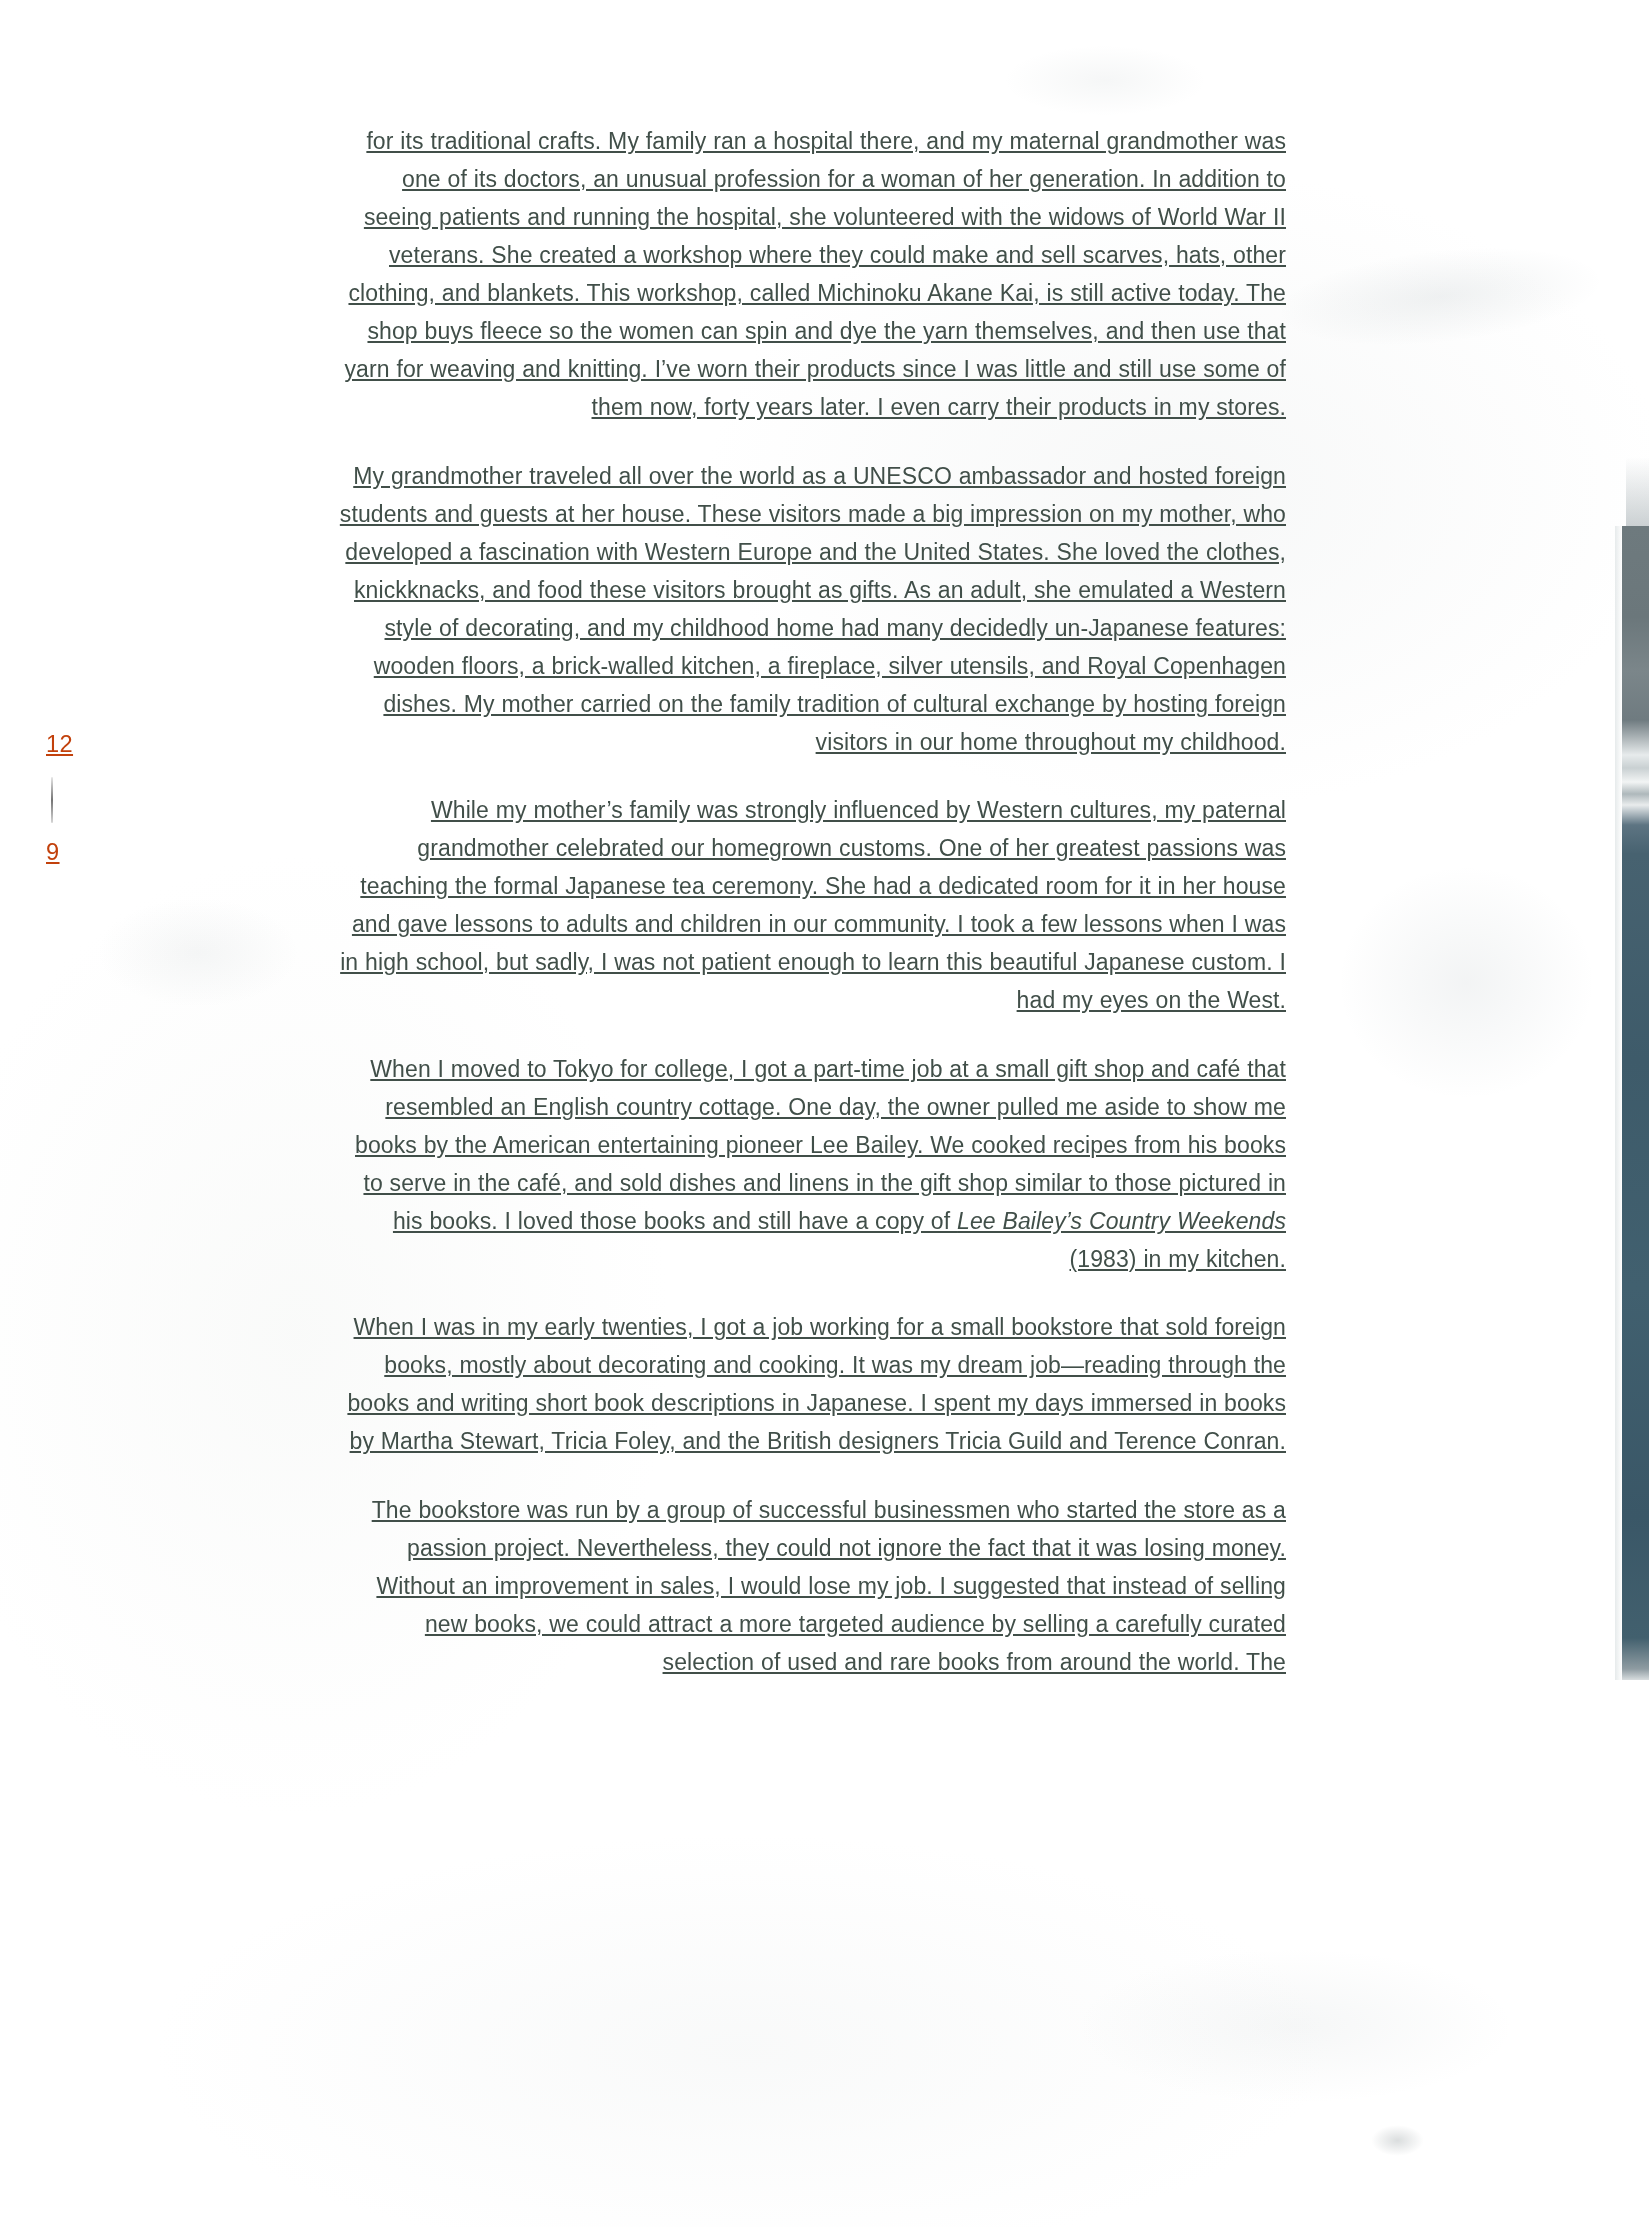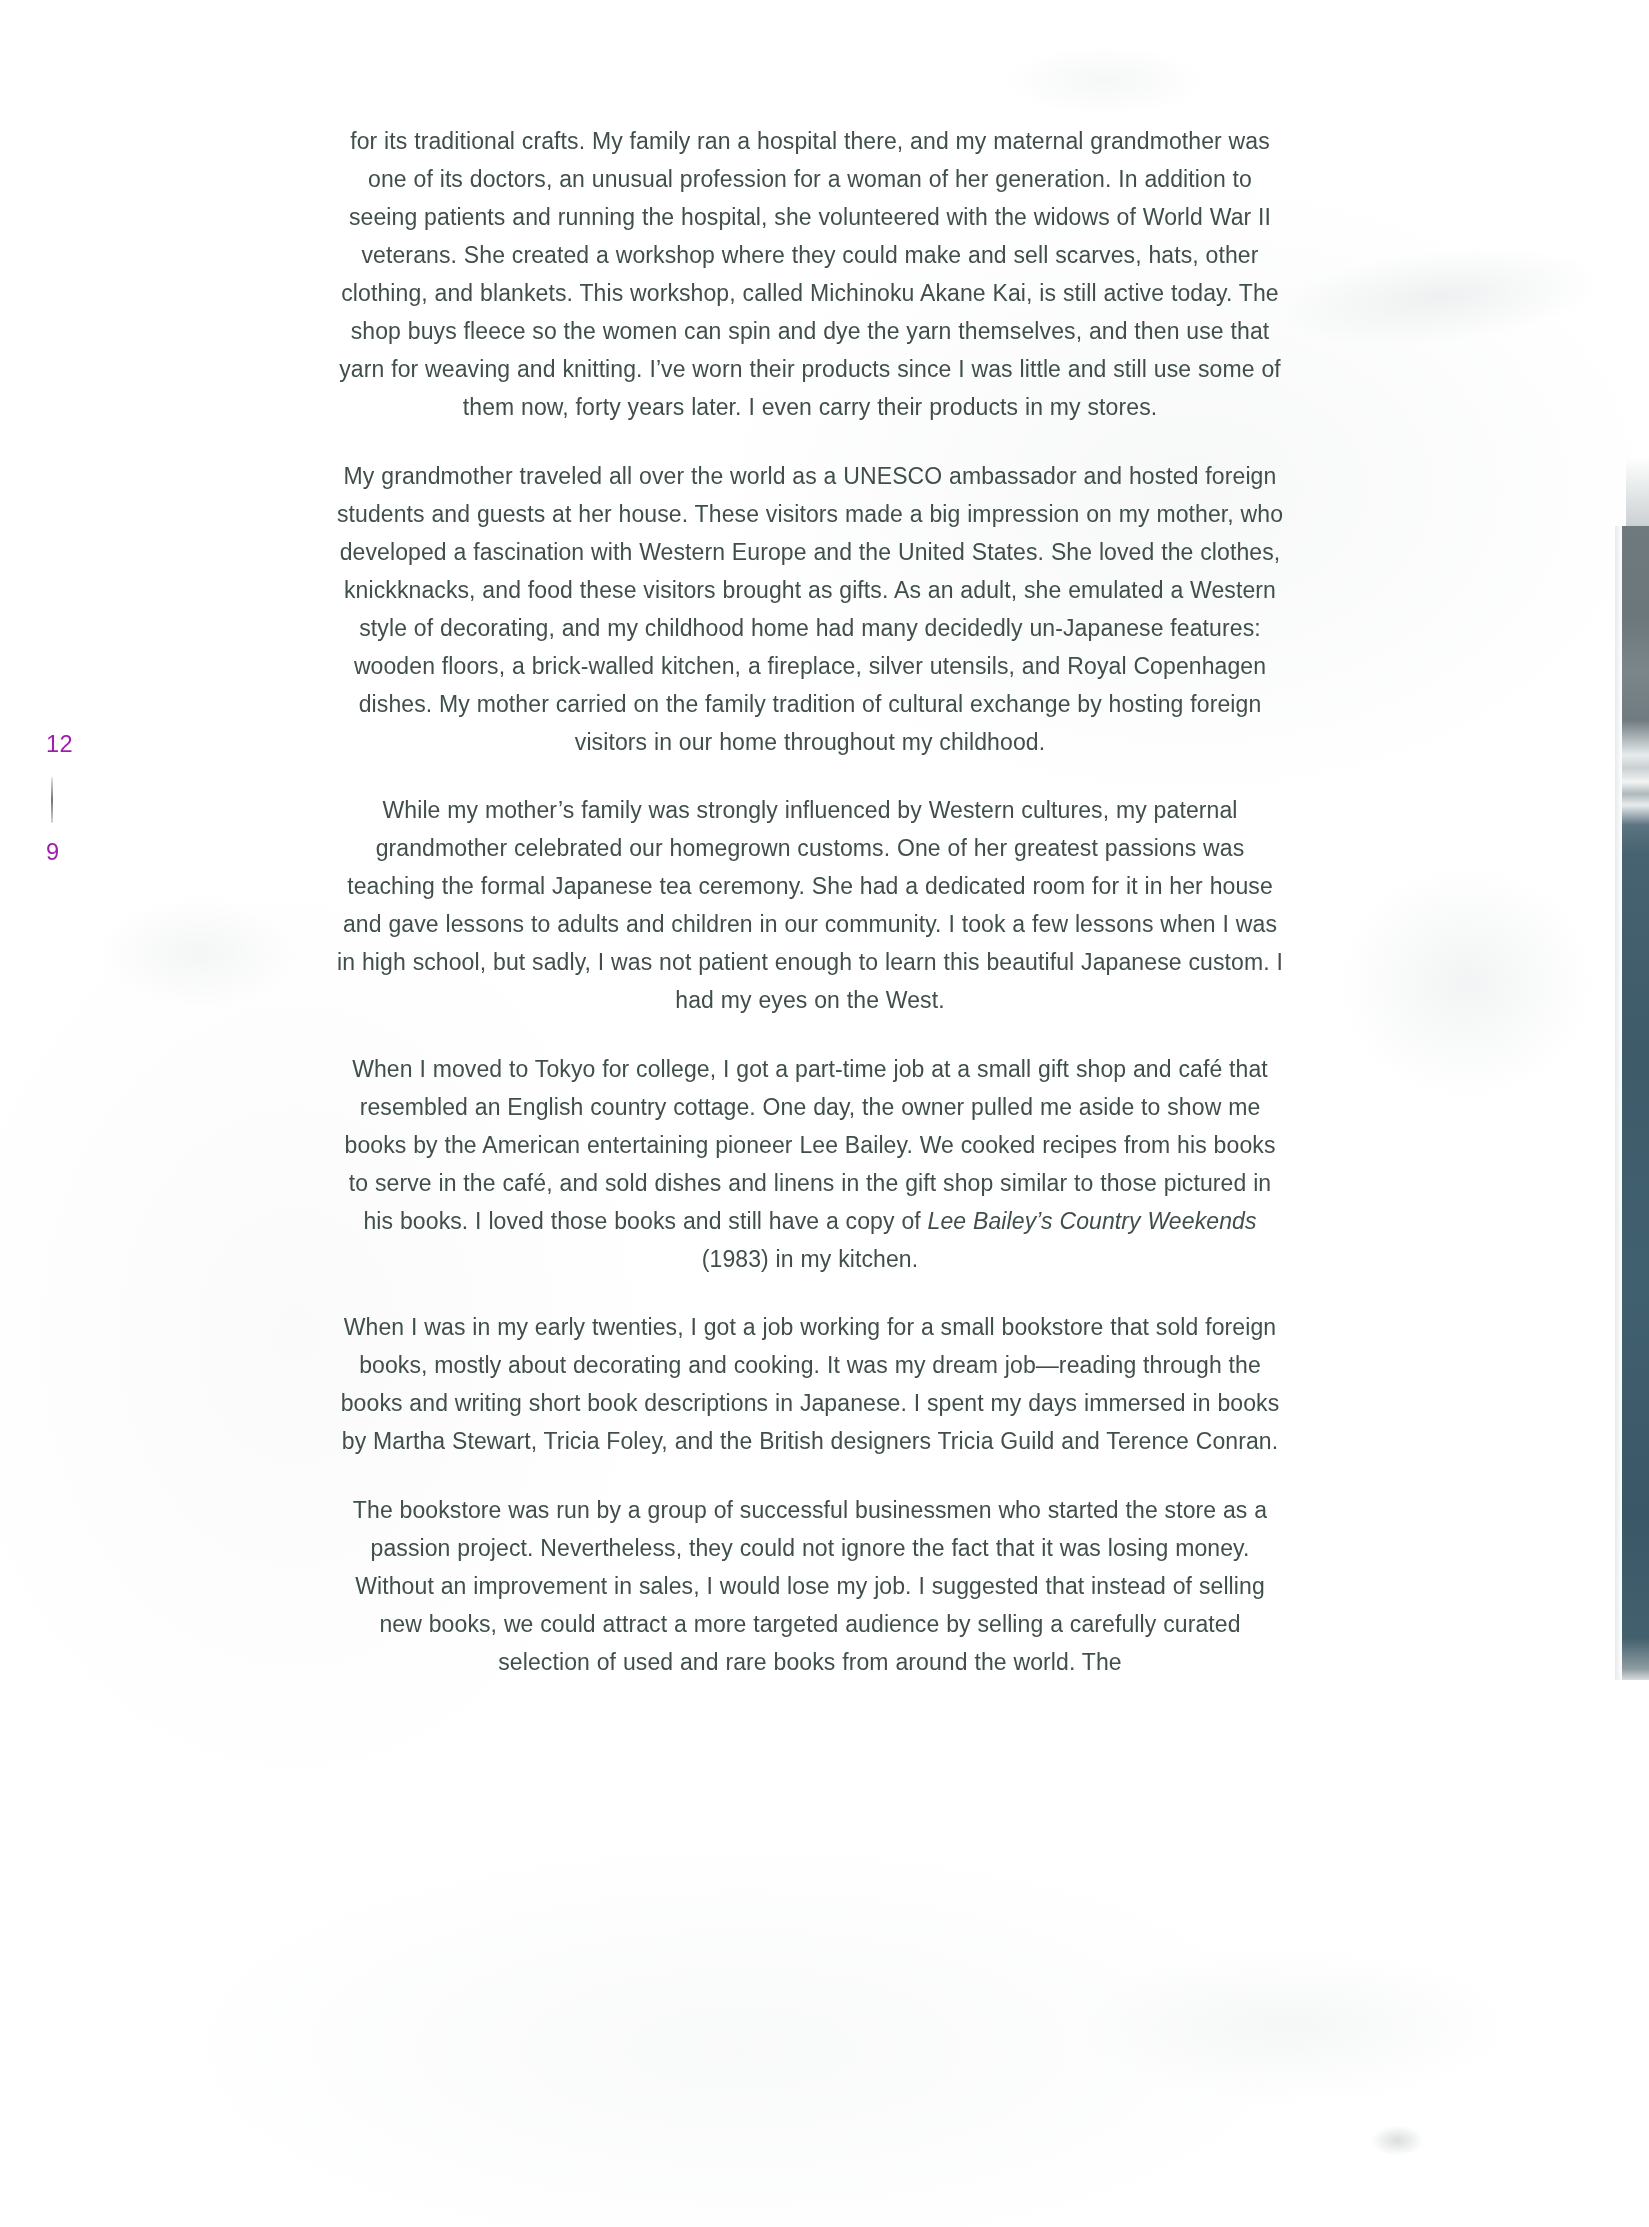--- a/index.html
+++ b/index.html
@@ -95,42 +95,43 @@
     position: absolute;
     left: 46px;
     top: 733px;
     width: 91px;
     text-align: left;
     color: #2b2b2b;
     font-size: 23.6px;
     line-height: 1;
     letter-spacing: 0.4px;
   }
-  .margin-notes .num { display: block; color: #a21caf; }
+  .margin-notes .num { display: block; color: #c2410c; text-decoration: underline; }
   .margin-notes .rule {
     display: block;
     width: 2.3px;
     height: 46px;
     margin: 20px 0 18.3px 4.6px;
     background: linear-gradient(to bottom, rgba(90,90,90,.15), rgba(70,70,70,.75), rgba(90,90,90,.25));
     border-radius: 1.5px;
   }
 
   
   .text-column {
     position: absolute;
     left: 334px;
     top: 122px;
     width: 952px;
     color: #414f49;
     font-size: 23px;
     line-height: 38px;
     letter-spacing: 0.1px;
     word-spacing: 0.3px;
-    text-align: center;
+    text-align: right;
+    text-decoration: underline;
   }
   .text-column p {
     margin: 0 0 30.5px 0;
     -webkit-font-smoothing: antialiased;
   }
   .text-column p:last-child { margin-bottom: 16px; }
   .text-column em { font-style: italic; }
 </style>
 </head>
 <body>

